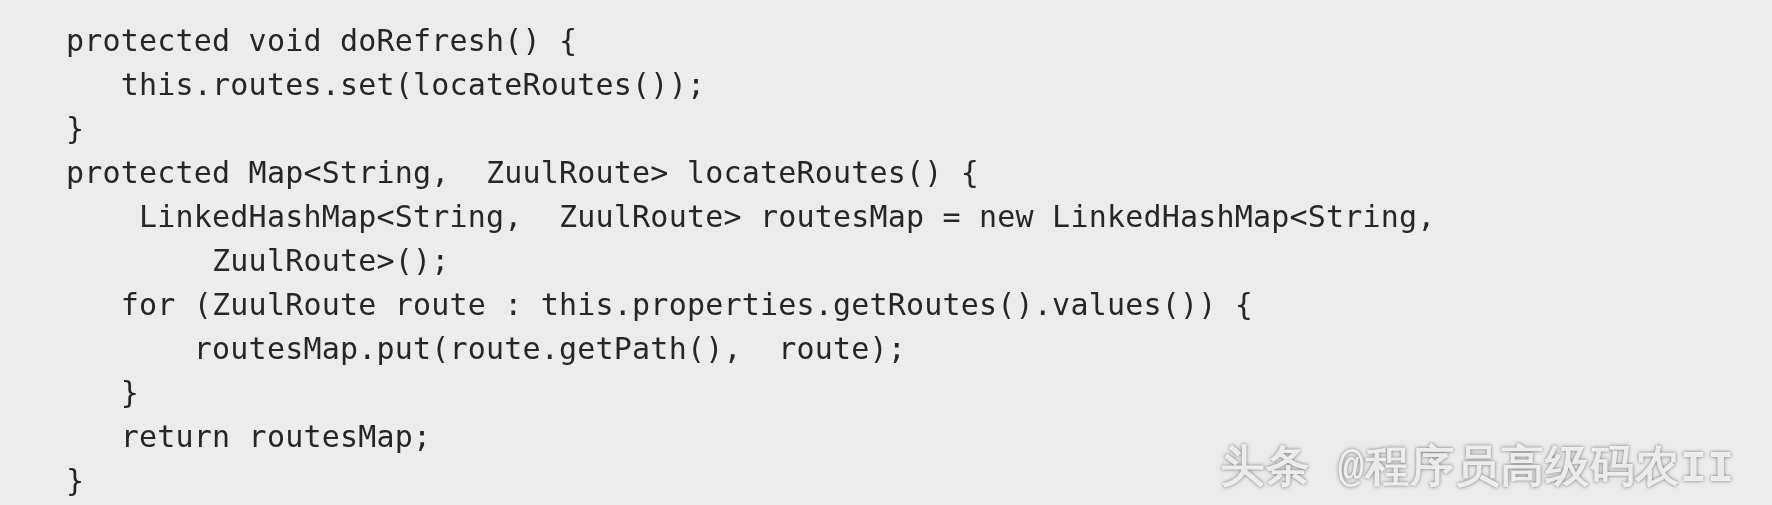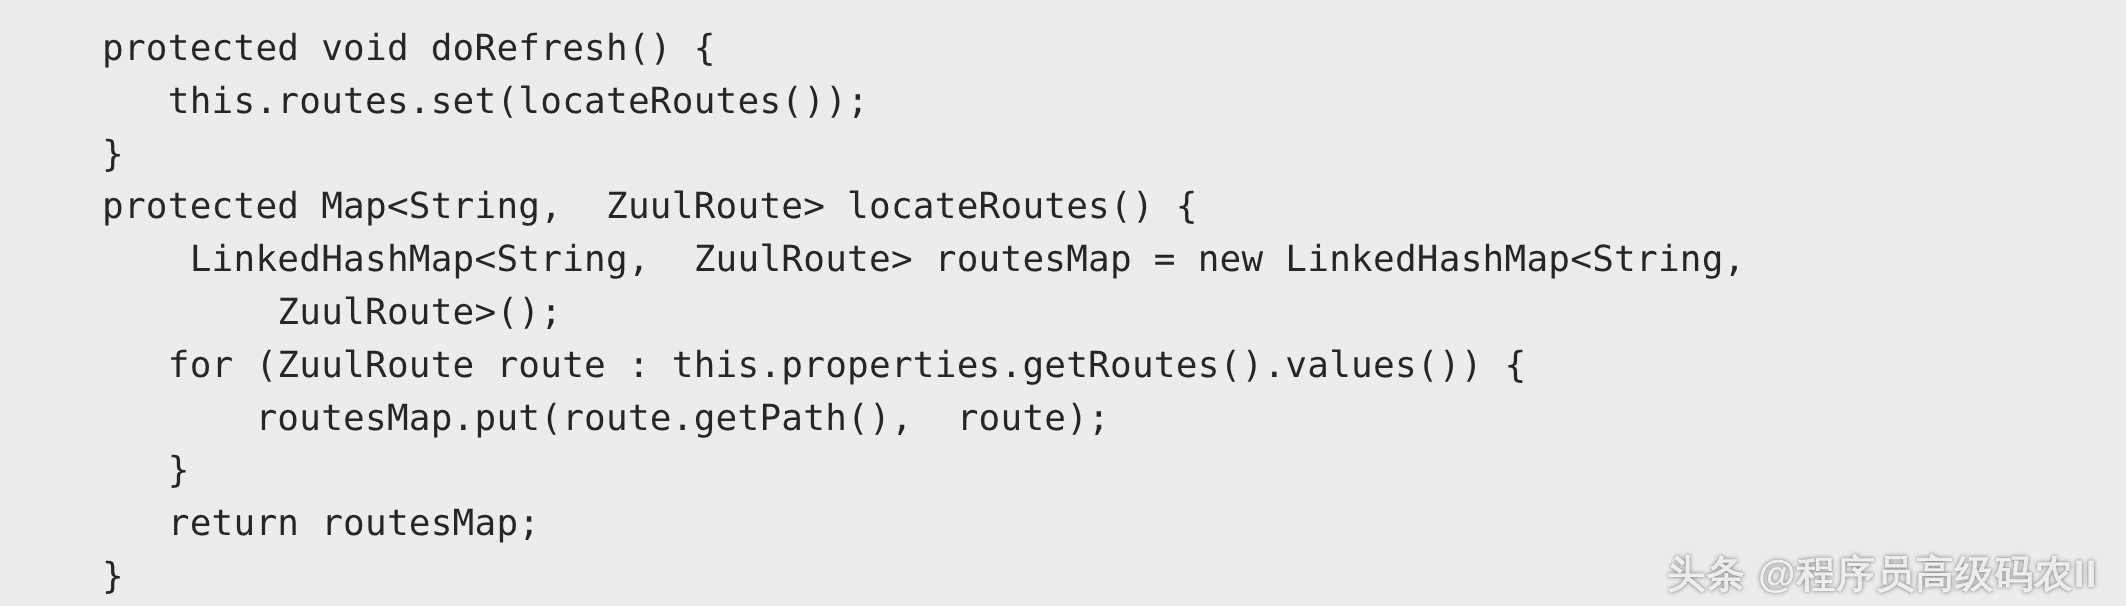--- a/index.html
+++ b/index.html
@@ -10,31 +10,31 @@
     background: #ececec;
     font-family: "Consolas", "Courier New", monospace;
     font-size: 30px;
     line-height: 1.4;
     color: #262626;
     overflow: hidden;
     position: relative;
   }
   pre.code {
     margin: 0;
-    padding: 20px 0 0 85px;
+    padding: 20px 0 0 66px;
     white-space: pre;
     font-family: inherit;
     letter-spacing: 0.2px;
   }
   .watermark {
     position: absolute;
-    right: 24px;
+    right: 37px;
     bottom: 4px;
-    font-family: Liberation Sans, sans-serif;
-    font-size: 32px;
+    font-family: Liberation Mono, monospace;
+    font-size: 44px;
     font-weight: 600;
     color: rgba(255,255,255,0.85);
     text-shadow: 0 0 4px rgba(0,0,0,0.35), 0 0 2px rgba(0,0,0,0.3);
     letter-spacing: 1px;
     pointer-events: none;
   }
 </style>
 </head>
 <body>
 

